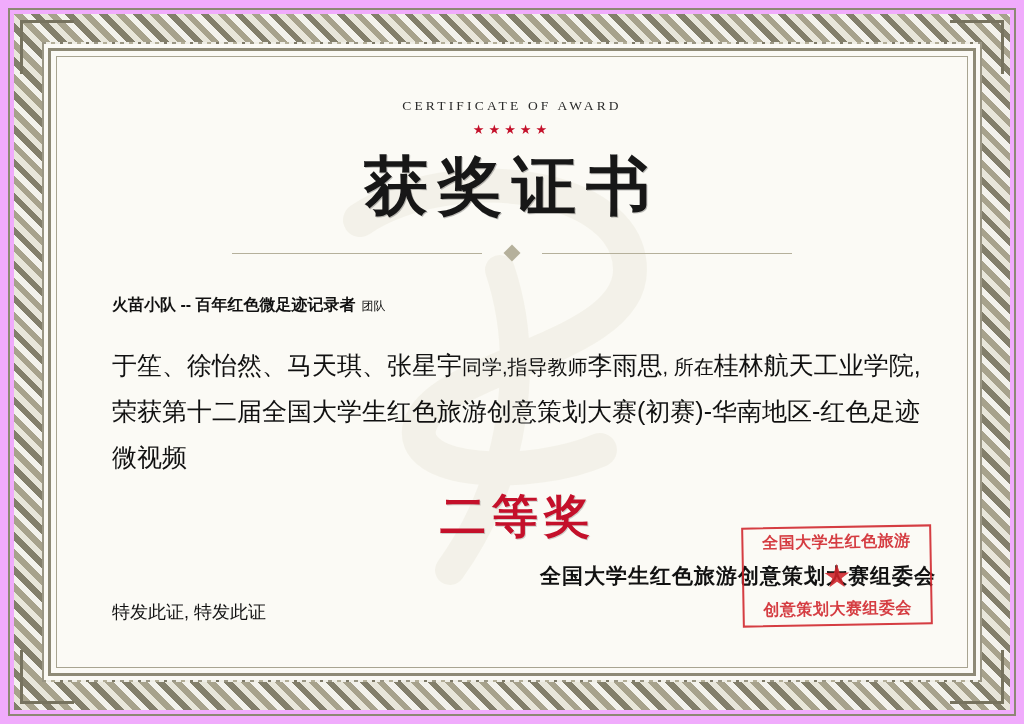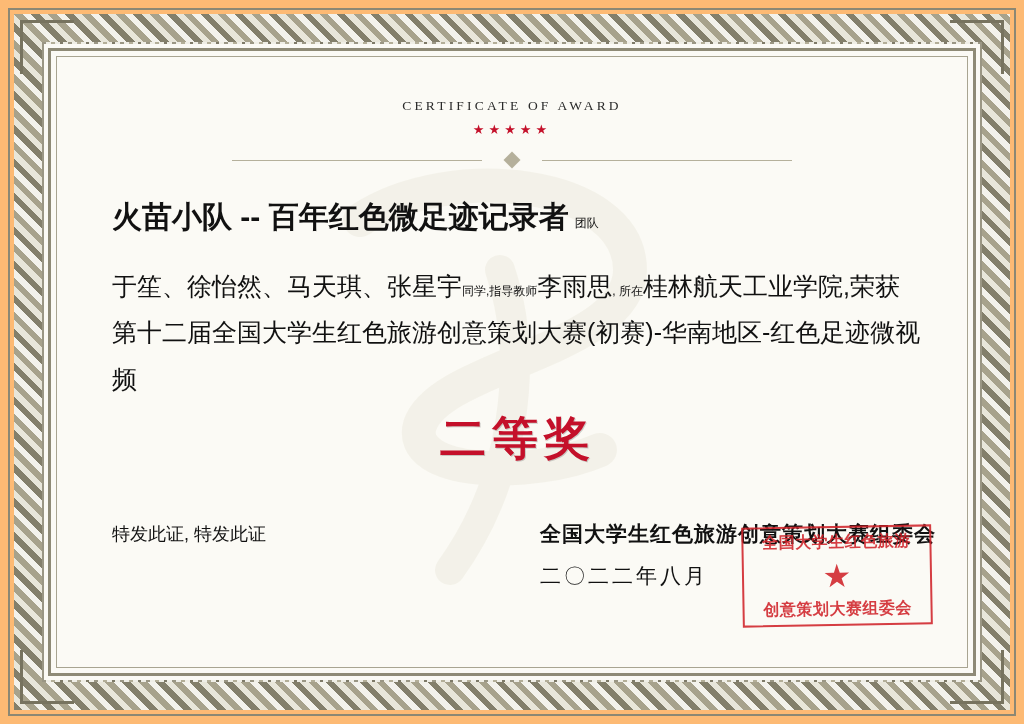--- a/index.html
+++ b/index.html
@@ -11,21 +11,21 @@
     width: 1024px;
     height: 724px;
     font-family: "Liberation Sans", sans-serif;
     overflow: hidden;
   }
 
   .certificate {
     position: relative;
     width: 1024px;
     height: 724px;
-    background: #fdba74;
+    background: #f0abfc;
     box-sizing: border-box;
   }
 
   
   .border-outer {
     position: absolute;
     left: 8px; top: 8px; right: 8px; bottom: 8px;
     border: 2px solid #8c8874;
     box-sizing: border-box;
   }
@@ -159,40 +159,40 @@
     position: relative;
   }
 
   .line-team {
     font-size: 21px;
     color: #111;
     line-height: 1.6;
   }
   .line-team .strong {
     font-weight: bold;
-    font-size: 30px;
+    font-size: 16px;
   }
   .line-team .tail {
     font-size: 12px;
     margin-left: 6px;
   }
 
   .para {
     margin-top: 22px;
     font-size: 20.5px;
     line-height: 1.85;
     color: #111;
   }
   .para .b {
     font-weight: normal;
     font-size: 25px;
   }
   .para .n {
     font-weight: normal;
-    font-size: 12px;
+    font-size: 20px;
   }
 
   .award-level {
     text-align: center;
     margin-top: 6px;
     font-family: Liberation Serif, serif;
     font-weight: bold;
     font-size: 46px;
     letter-spacing: 6px;
     color: #c4102a;
@@ -289,20 +289,21 @@
 
   <svg class="watermark" viewBox="0 0 430 460">
     <path d="M60,70 C150,10 330,30 330,120 C330,200 140,215 120,275 C105,325 230,330 300,300" fill="none" stroke="#e6e3d4" stroke-width="34" stroke-linecap="round"></path>
     <path d="M200,120 C230,210 215,330 150,420" fill="none" stroke="#e6e3d4" stroke-width="30" stroke-linecap="round"></path>
   </svg>
 
   <div class="content">
 
     <div class="cert-eyebrow">CERTIFICATE OF AWARD</div>
     <div class="stars">★★★★★</div>
+    <div class="cert-title">获奖证书</div>
 
     <div class="divider">
       <span class="line left"></span>
       <span class="lozenge"></span>
       <span class="line right"></span>
     </div>
 
     <div class="body-block">
 
       <div class="line-team">
@@ -313,21 +314,20 @@
         <span class="b">于笙、徐怡然、马天琪、张星宇</span><span class="n">同学,</span><span class="n">指导教师</span><span class="b">李雨思</span><span class="n">, 所在</span><span class="b">桂林航天工业学院,</span><span class="b">荣获第十二届全国大学生红色旅游创意策划大赛(初赛)-华南地区-红色足迹微视频</span>
       </div>
 
       <div class="award-level">二等奖</div>
     </div>
 
     <div class="closing">特发此证, 特发此证</div>
 
     <div class="signature">
       <div class="org">全国大学生红色旅游创意策划大赛组委会</div>
-      <div class="date">二〇二二年八月</div>
     </div>
 
     <div class="seal">
       <div class="seal-top">全国大学生红色旅游</div>
       <div class="seal-star">★</div>
       <div class="seal-bottom">创意策划大赛组委会</div>
     </div>
 
   </div>
 </div>

